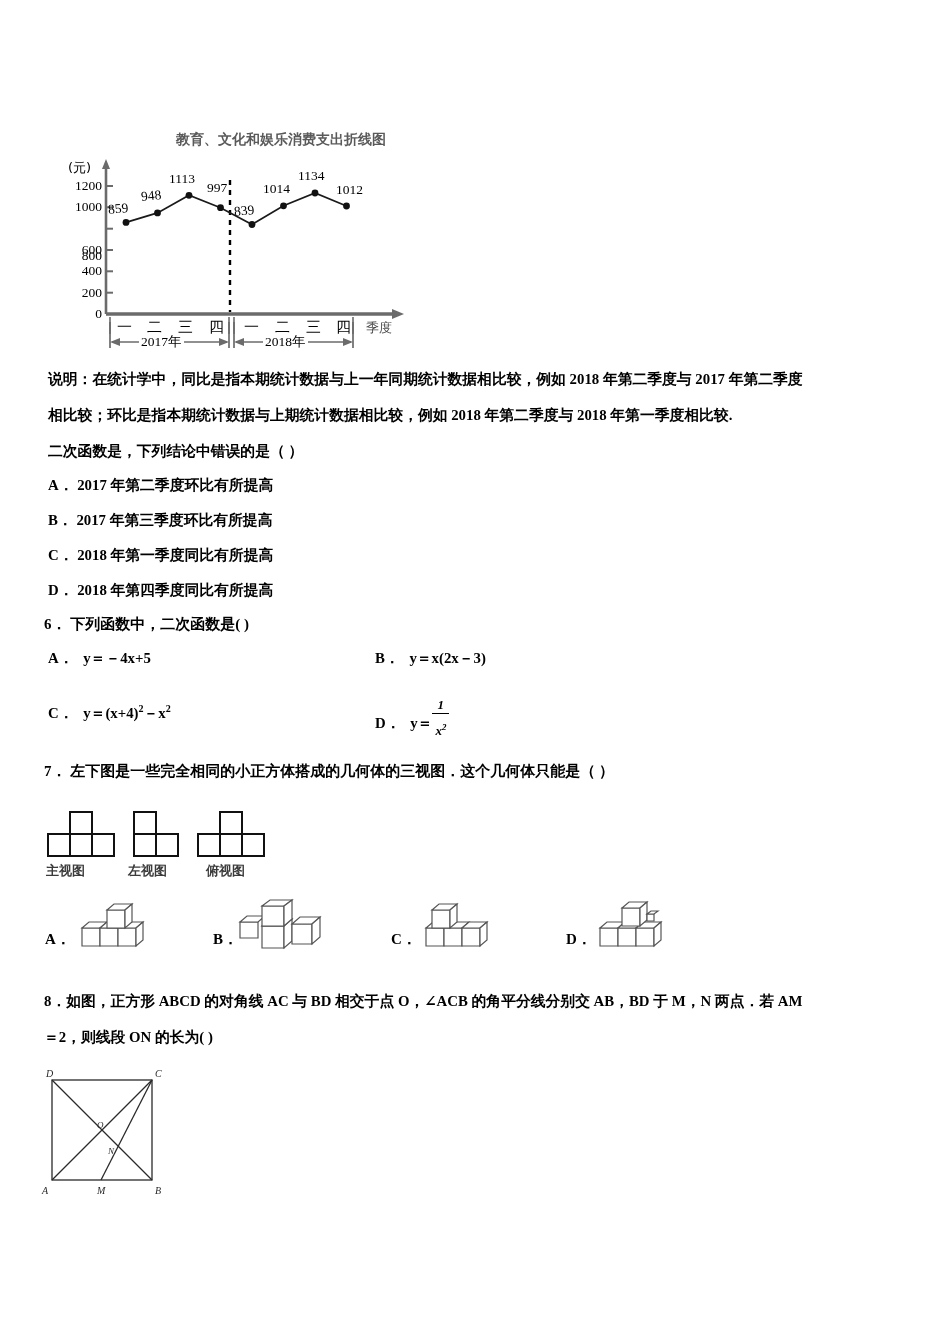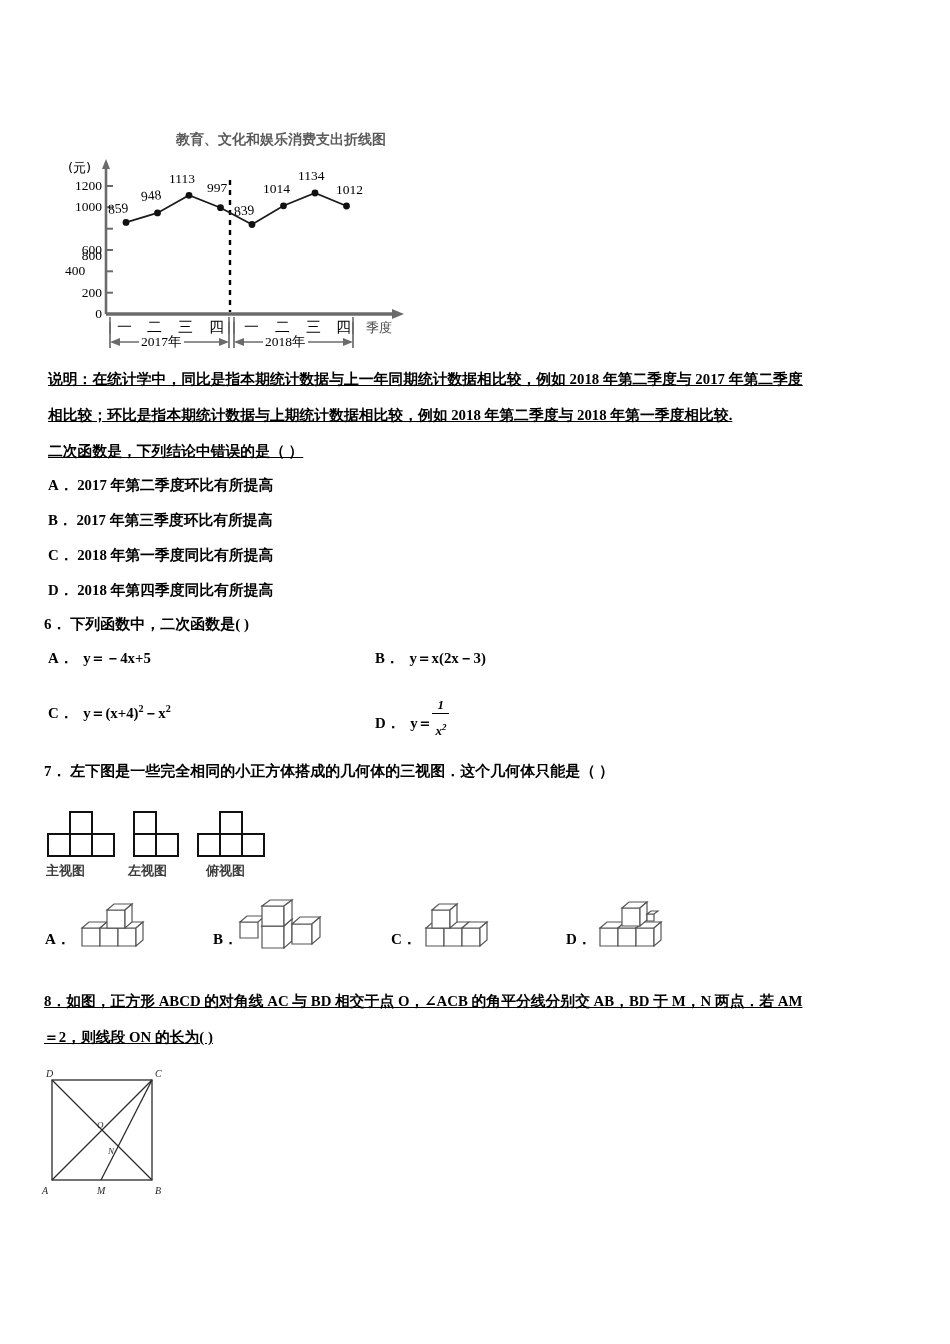--- a/index.html
+++ b/index.html
@@ -24,21 +24,20 @@
   .stem {
     font-weight: bold;
     font-size: 15.5px;
     letter-spacing: 0.2px;
     white-space: nowrap;
   }
   .body-text {
     font-weight: bold;
     font-size: 14.8px;
     white-space: nowrap;
-    text-decoration: underline;
   }
   .opt {
     font-weight: bold;
     font-size: 14.8px;
     white-space: nowrap;
   }
   .chart-title {
     font-size: 14px;
     font-weight: bold;
     color: #5a5a5a;
@@ -153,21 +152,21 @@
         <line x1="181" y1="165" x2="181" y2="182"></line>
         <line x1="186" y1="165" x2="186" y2="182"></line>
         <line x1="305" y1="165" x2="305" y2="182"></line>
       </g>
     </svg>
 
     <div class="abs" style="left:0px; top:26px; width:54px; text-align:right; font-size:13.5px;">1200</div>
     <div class="abs" style="left:0px; top:47px; width:54px; text-align:right; font-size:13.5px;">1000</div>
     <div class="abs" style="left:0px; top:68px; width:54px; text-align:right; font-size:13.5px;margin-top:28px;">800</div>
     <div class="abs" style="left:0px; top:90px; width:54px; text-align:right; font-size:13.5px;">600</div>
-    <div class="abs" style="left:0px; top:111px; width:54px; text-align:center; font-size:13.5px;">400</div>
+    <div class="abs" style="left:0px; top:111px; width:54px; text-align:right; font-size:13.5px;">400</div>
     <div class="abs" style="left:0px; top:133px; width:54px; text-align:right; font-size:13.5px;">200</div>
     <div class="abs" style="left:0px; top:154px; width:54px; text-align:right; font-size:13.5px;">0</div>
 
     <div class="abs" style="left:20px; top:7px; font-size:13px; font-family:'DejaVu Sans',sans-serif;">(元)</div>
 
     <div class="abs" style="left:60px; top:49px; font-size:13.5px; transform:rotate(-6deg);">859</div>
     <div class="abs" style="left:93px; top:36px; font-size:13.5px; transform:rotate(-6deg);">948</div>
     <div class="abs" style="left:121px; top:19px; font-size:13.5px;">1113</div>
     <div class="abs" style="left:159px; top:28px; font-size:13.5px;">997</div>
     <div class="abs" style="left:186px; top:51px; font-size:13.5px; transform:rotate(-6deg);">839</div>

